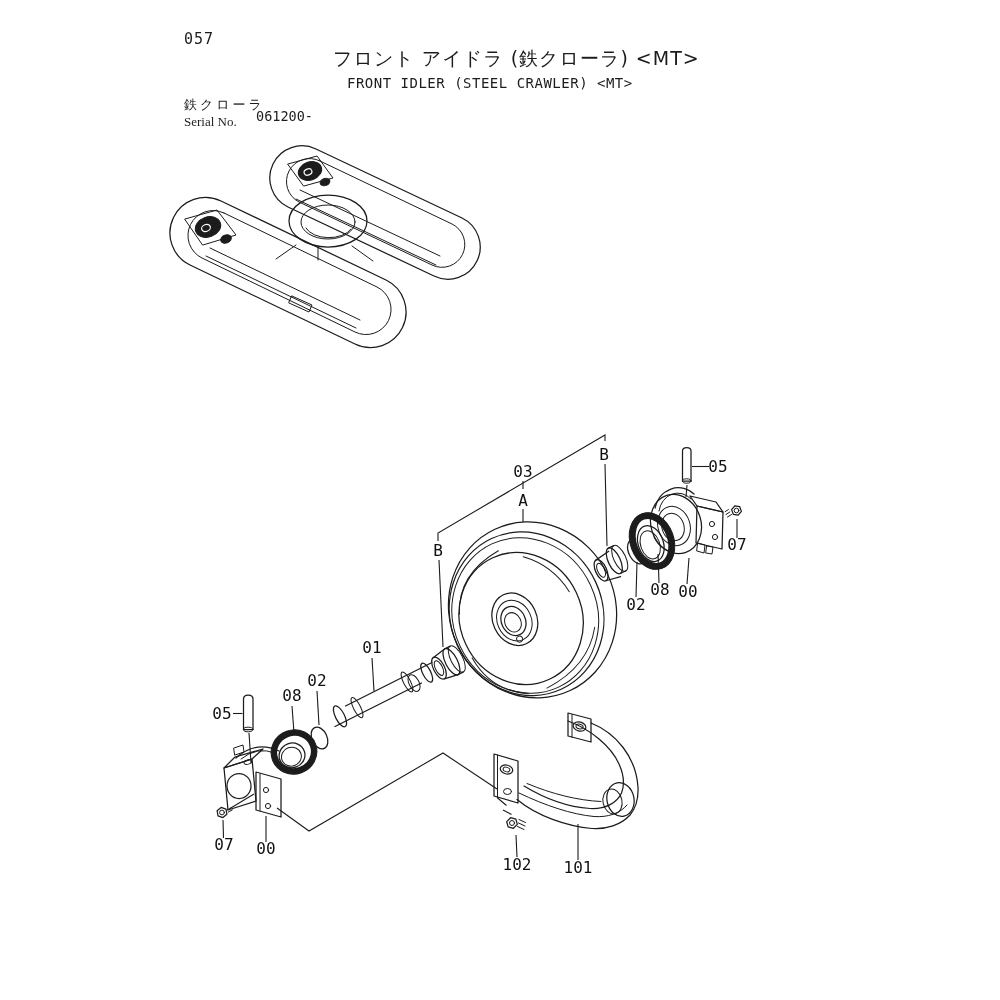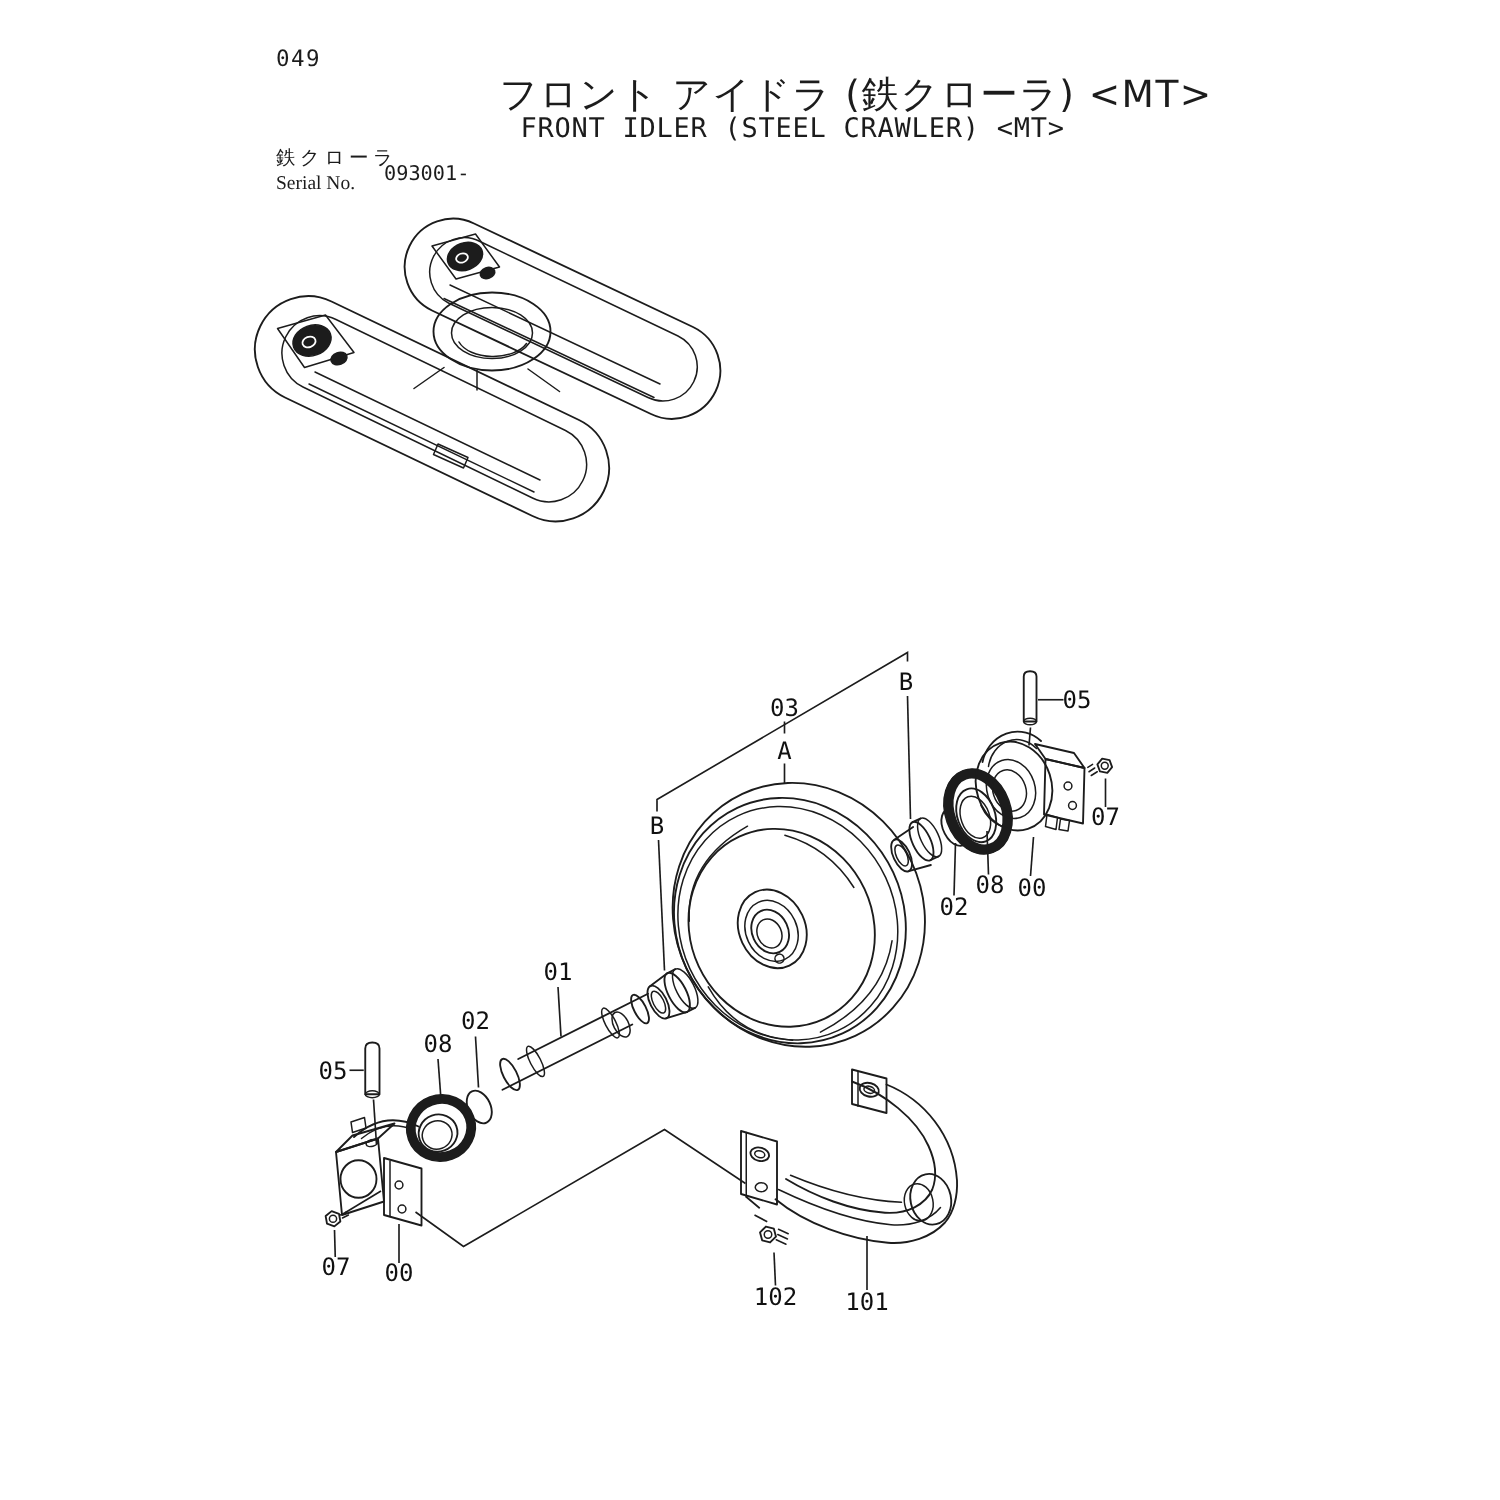--- a/index.html
+++ b/index.html
@@ -3,47 +3,47 @@
 <meta charset="utf-8">
 <style>
   html,body{margin:0;padding:0;background:#e8e8e8;}
   .page{
     position:relative;width:1000px;height:1000px;background:#ffffff;
     font-family:"DejaVu Sans Mono","Liberation Mono",monospace;color:#1c1c1c;
     overflow:hidden;
   }
   .hdr{position:absolute;white-space:nowrap;}
   .page-number{left:184px;top:30px;font-size:15px;letter-spacing:1px;}
-  .title-ja{left:333px;top:46px;font-size:25px;letter-spacing:1px;
+  .title-ja{left:333px;top:46px;font-size:19px;letter-spacing:1px;
     font-family:"DejaVu Sans","Liberation Sans",sans-serif;font-weight:500;text-align:right;}
-  .title-en{left:347px;top:75px;font-size:18px;letter-spacing:0.5px;}
+  .title-en{left:347px;top:75px;font-size:14px;letter-spacing:0.5px;}
   .serial-ja{left:184px;top:96px;font-size:13px;letter-spacing:3px;
     font-family:"DejaVu Sans","Liberation Sans",sans-serif;}
   .serial-en{left:184px;top:114px;font-size:13px;font-family:Liberation Serif, serif;}
   .serial-val{left:256px;top:108px;font-size:13.5px;}
   svg{position:absolute;left:0;top:0;}
   svg *{vector-effect:none;}
   .ln{stroke:#1c1c1c;fill:none;stroke-width:1.25;stroke-linecap:round;stroke-linejoin:round;}
   .thin{stroke-width:1;}
   .lead{stroke:#1c1c1c;stroke-width:1.1;fill:none;}
   .dark{fill:#1c1c1c;stroke:#1c1c1c;}
   .callout{font-family:"DejaVu Sans Mono","Liberation Mono",monospace;
     font-size:16px;fill:#111;text-anchor:middle;}
 </style>
 </head>
 <body>
 
 <div class="page">
 
-  <div class="hdr page-number">049</div>
+  <div class="hdr page-number">057</div>
   <div class="hdr title-ja">フロント アイドラ (鉄クローラ) &lt;MT&gt;</div>
   <div class="hdr title-en">FRONT IDLER (STEEL CRAWLER) &lt;MT&gt;</div>
   <div class="hdr serial-ja">鉄クローラ</div>
   <div class="hdr serial-en">Serial No.</div>
-  <div class="hdr serial-val">093001-</div>
+  <div class="hdr serial-val">061200-</div>
 
   <svg width="1000" height="1000" viewBox="0 0 1000 1000">
 
     <g>
 
       <path class="ln" d="M 316,149 L 462,218 A 31,31 0 0 1 434,276 L 288,207 A 31,31 0 0 1 316,149 Z"></path>
       <path class="ln thin" d="M 320,161 L 452,224 A 21,21 0 0 1 432,265 L 299,202 A 21,21 0 0 1 320,161 Z"></path>
       <path class="ln thin" d="M 300,190 L 440,256 M 296,199 L 436,265"></path>
 
       <path class="ln" d="M 221,201 L 386,280 A 34,34 0 0 1 355,344 L 190,265 A 34,34 0 0 1 221,201 Z"></path>

